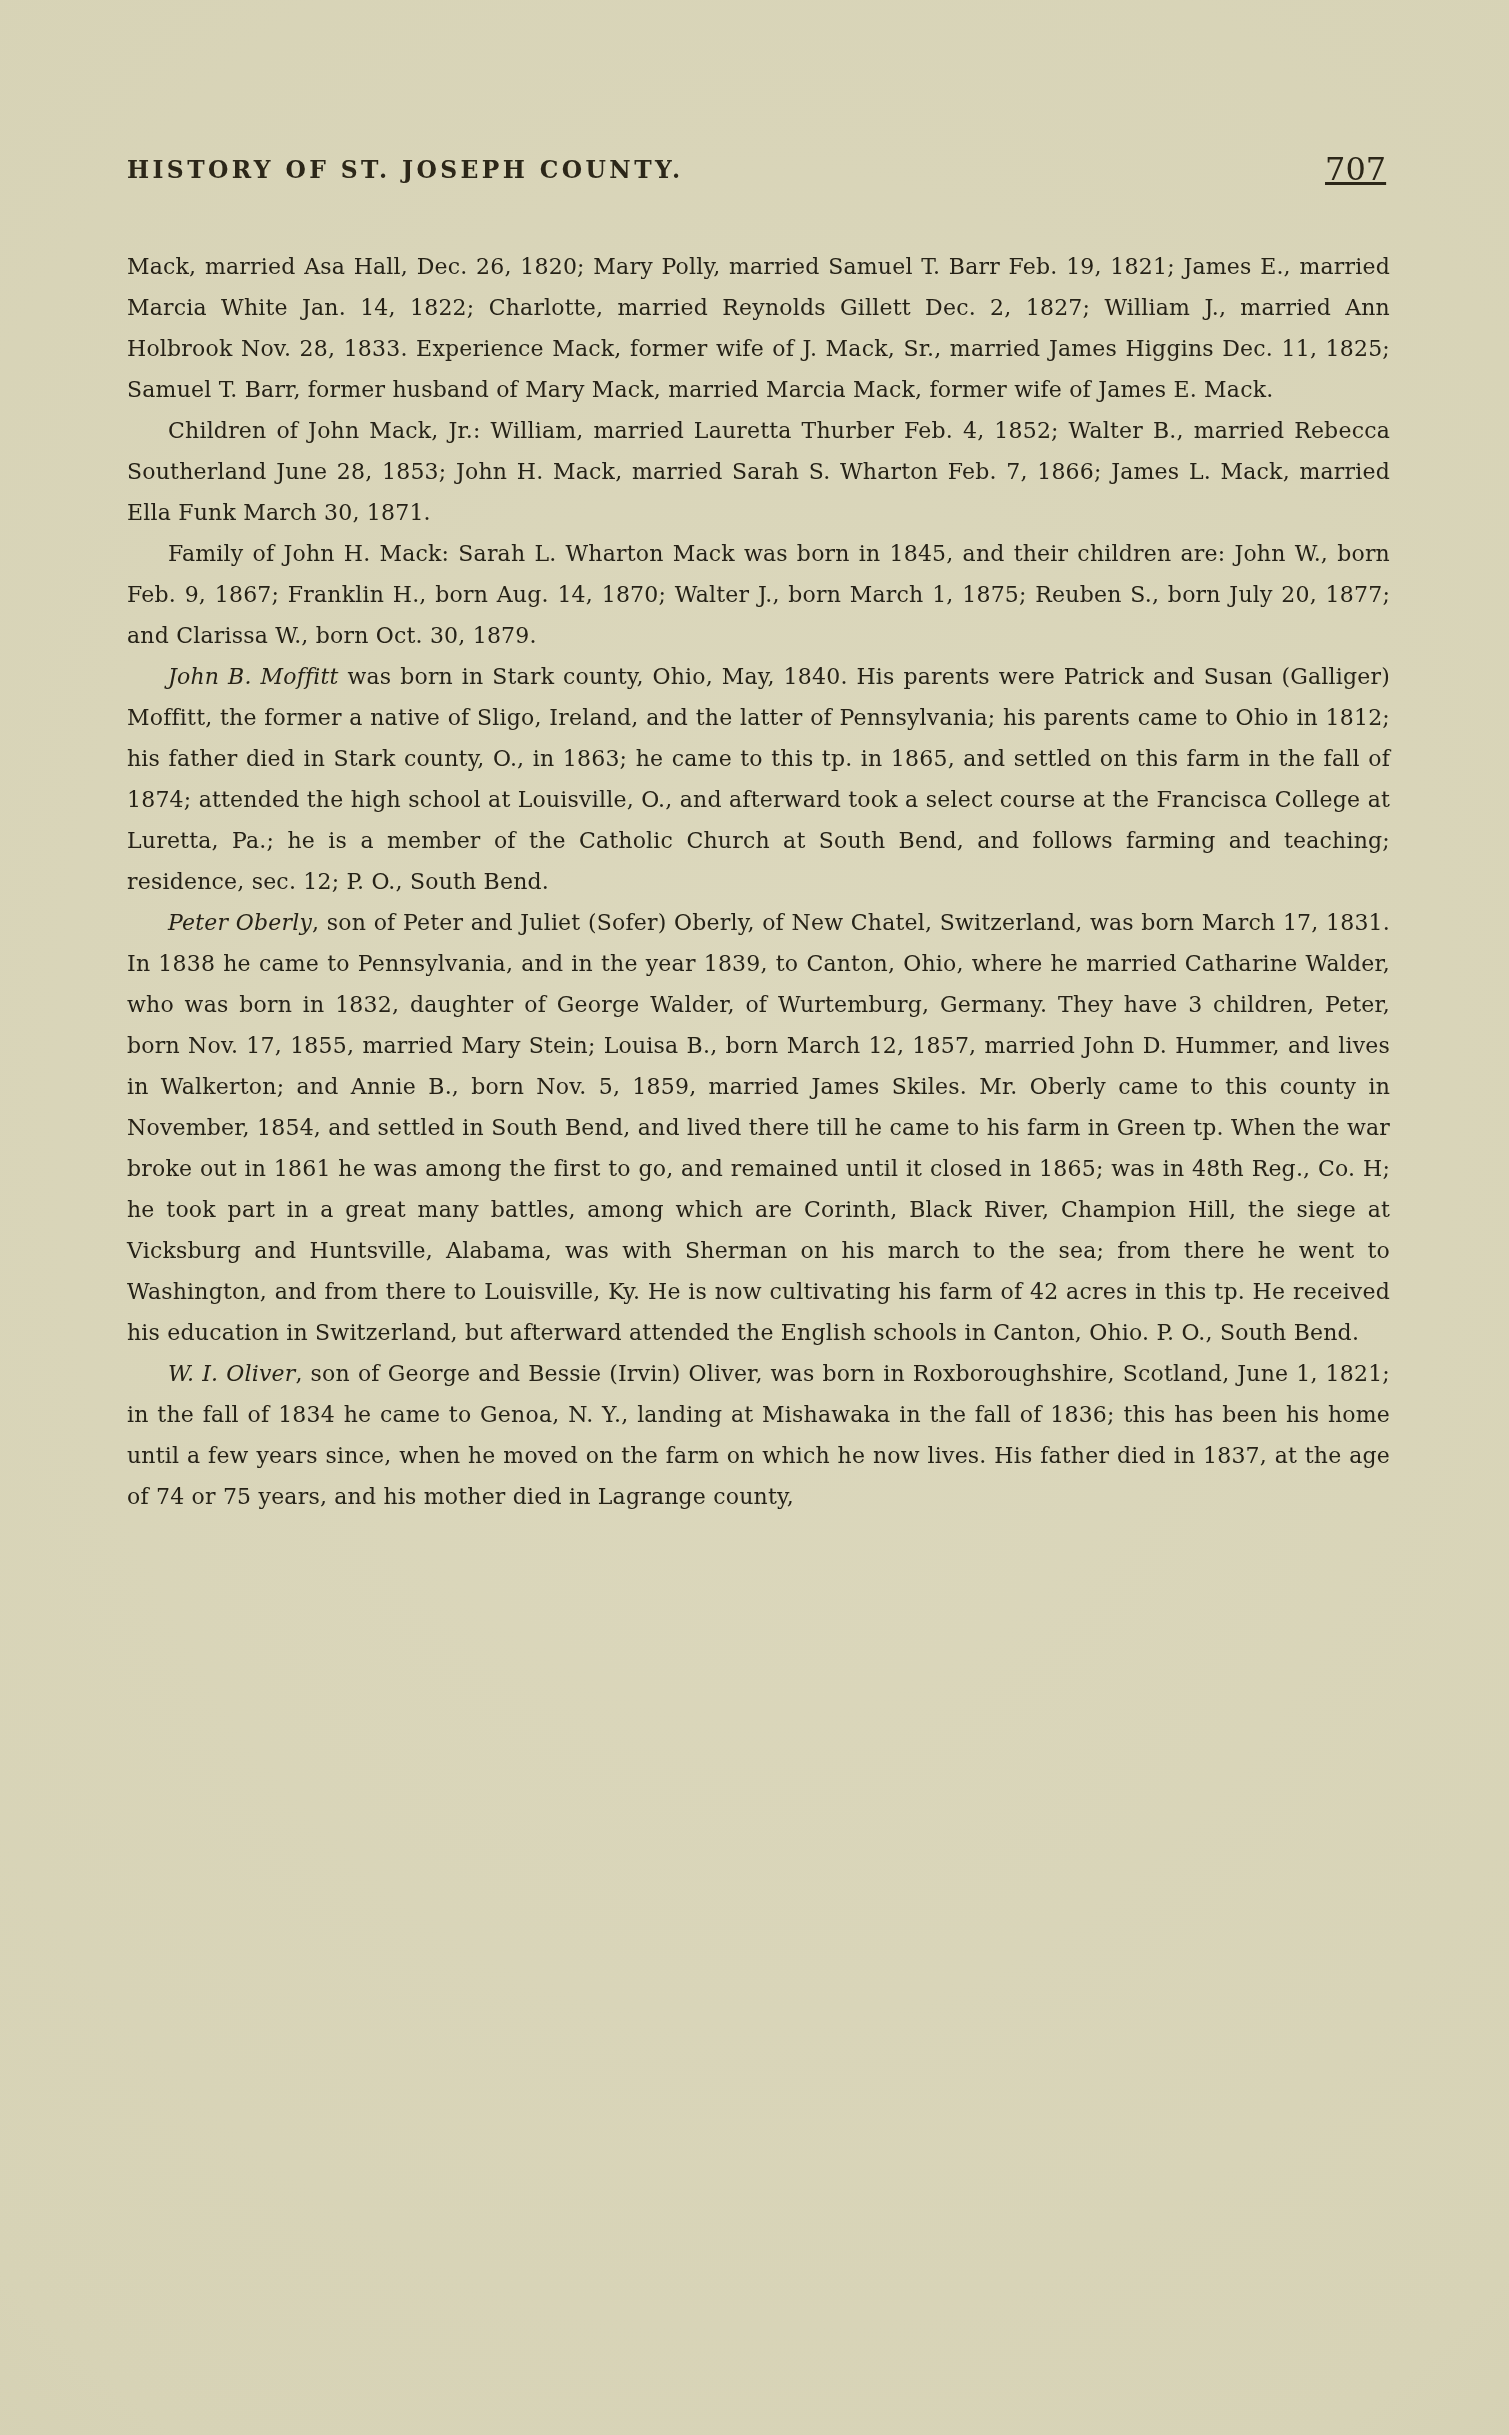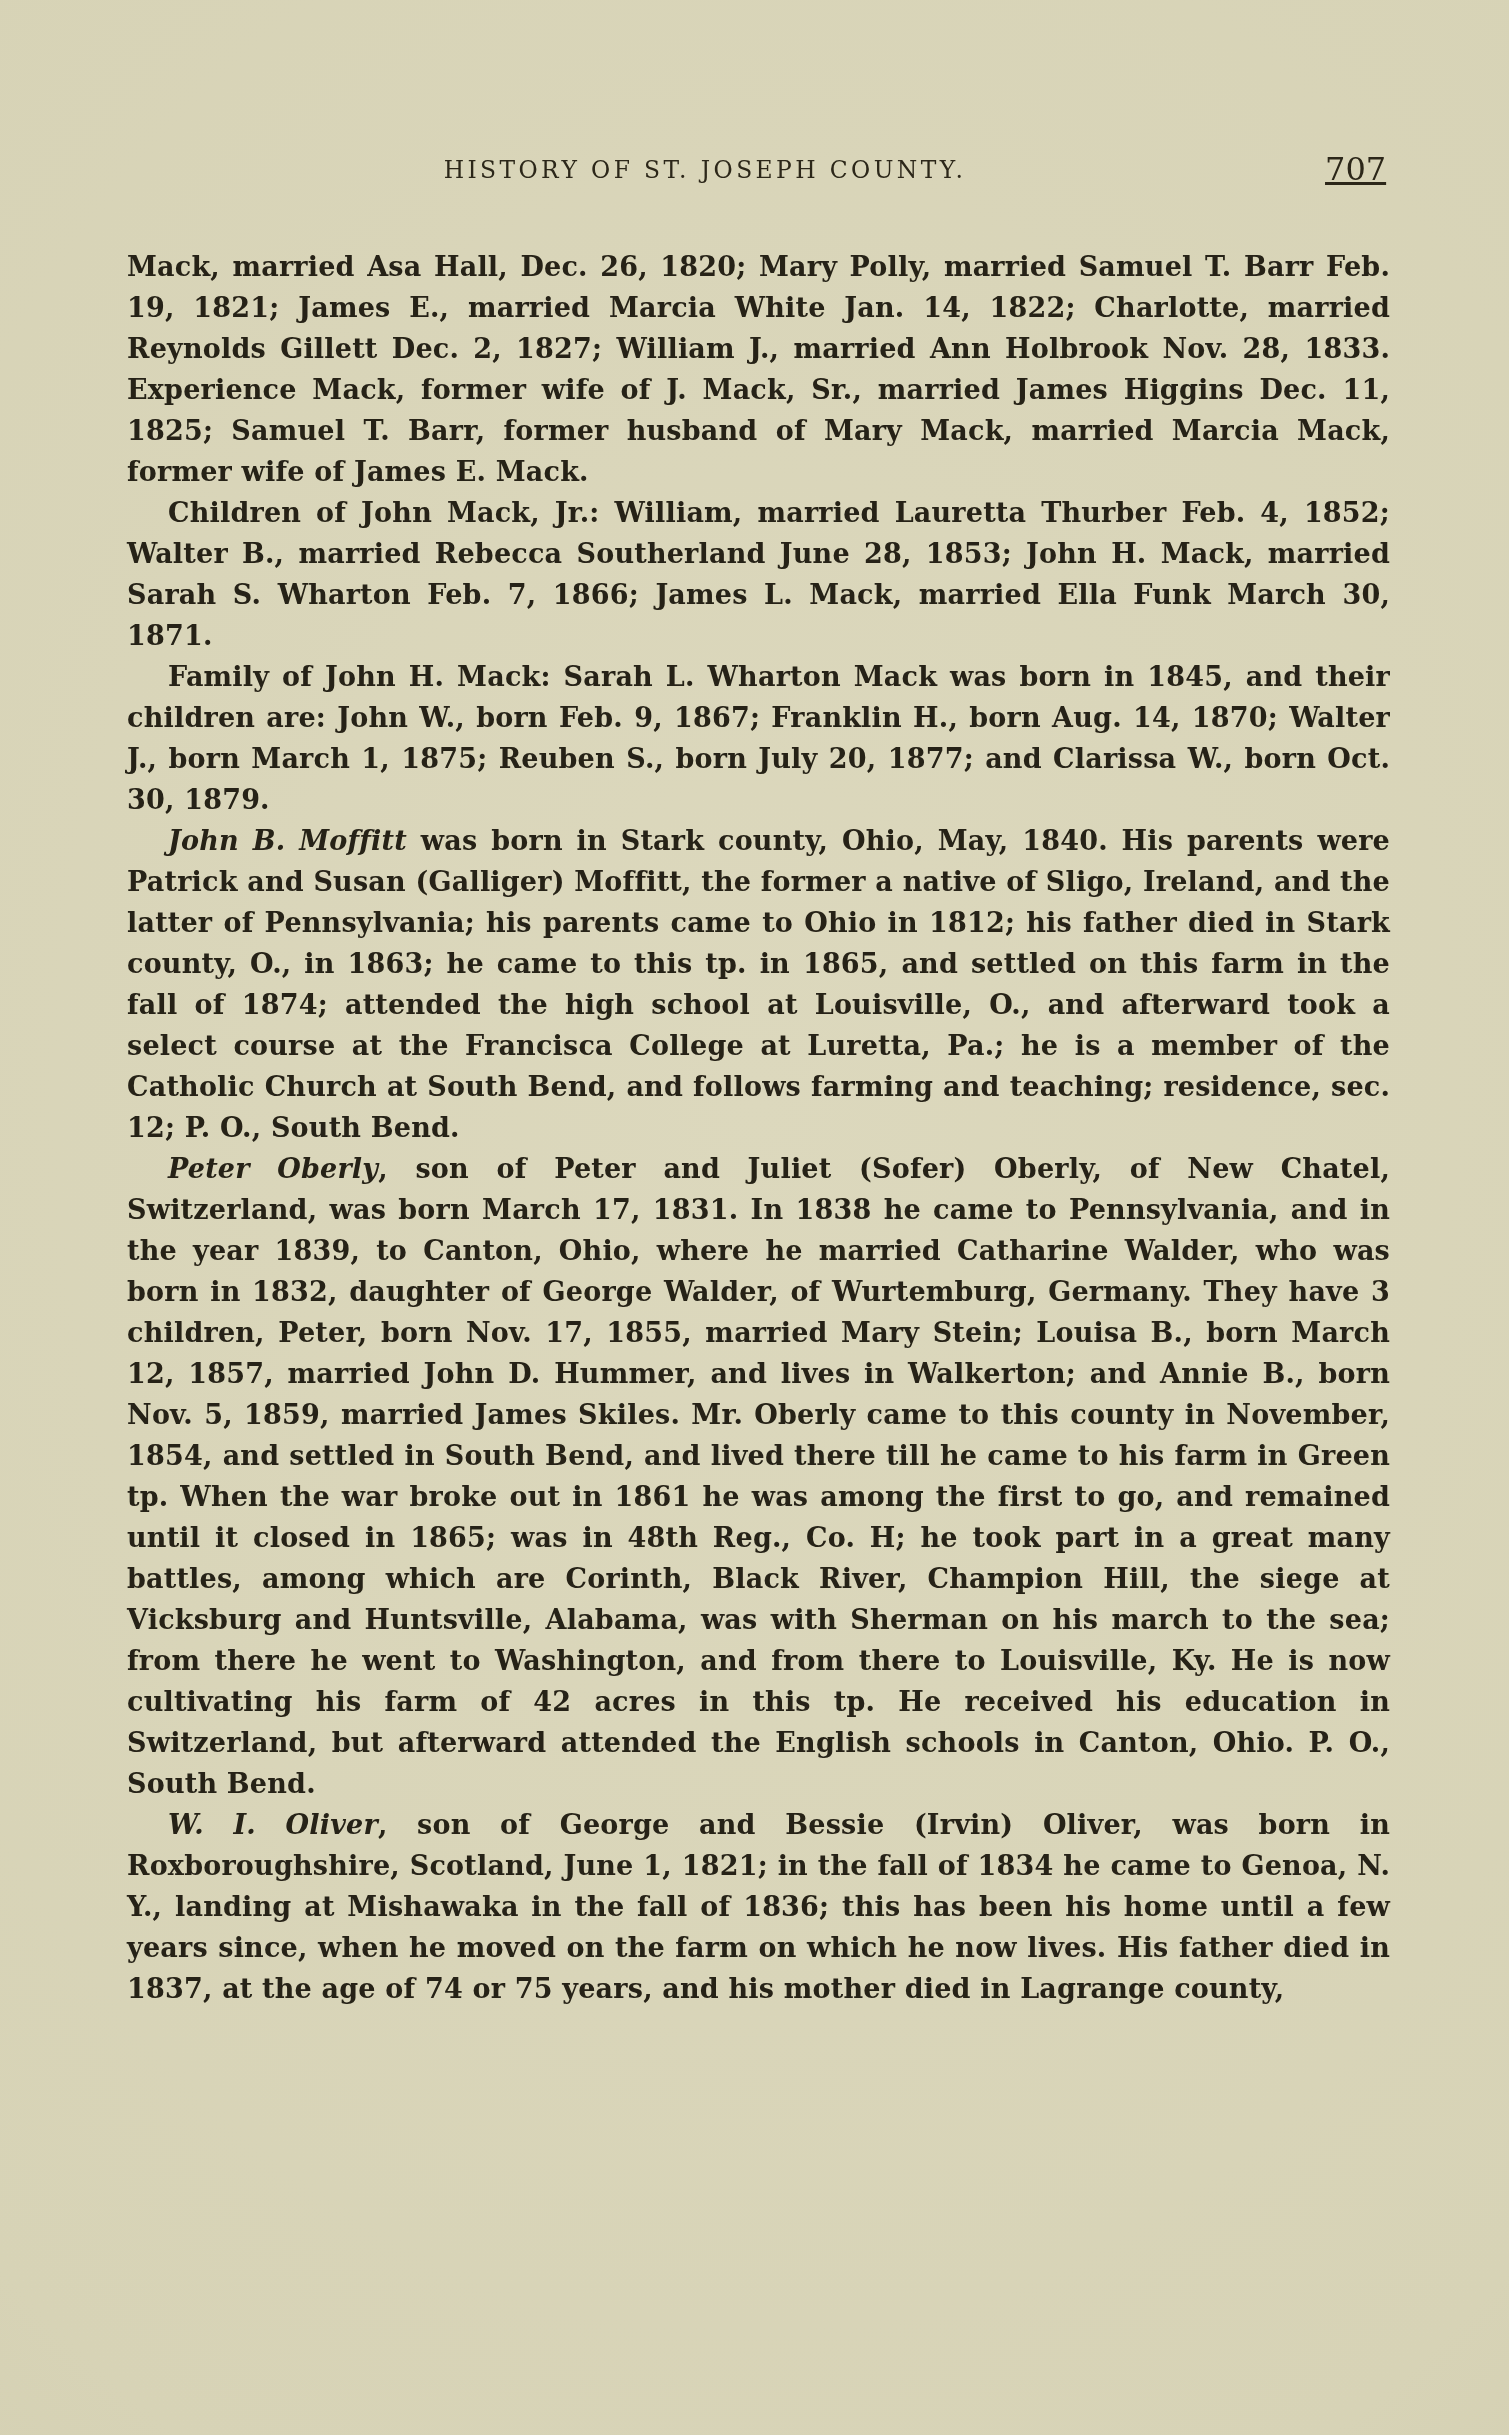--- a/index.html
+++ b/index.html
@@ -23,41 +23,39 @@
   }
   .header {
     position: relative;
     height: 45px;
     margin-bottom: 45px;
   }
   .running-title {
     position: absolute;
     left: 0;
     right: 107px;
-    text-align: center;
     font-size: 23.4px;
     letter-spacing: 3.4px;
-    font-weight: normal;
+    font-weight: bold;
     color: #2c2719;
     white-space: nowrap;
   }
   .page-number {
     position: absolute;
     right: 3.9px;
     top: -5.9px;
     font-size: 32px;
     color: #2c2719;
     text-decoration: underline;
   }
   .text-block {
-    font-size: 27px;
+    font-size: 22px;
     line-height: 41px;
     text-align: justify;
     letter-spacing: 0.2px;
-    font-weight: bold;
   }
   .text-block p {
     margin: 0;
   }
   .text-block p.indent {
     text-indent: 41px;
   }
   .lead {
     font-style: italic;
   }

